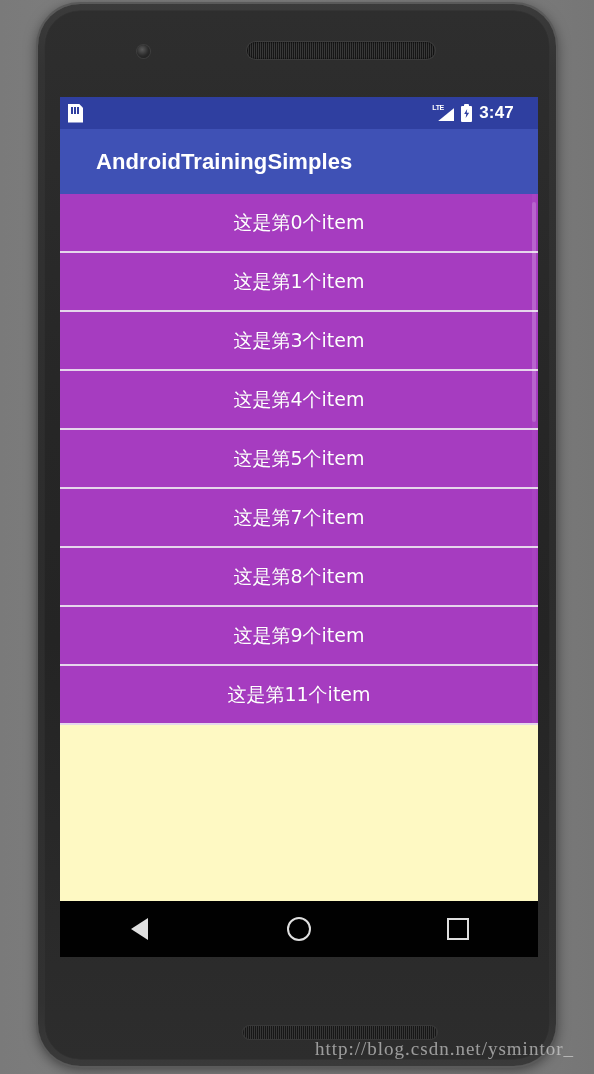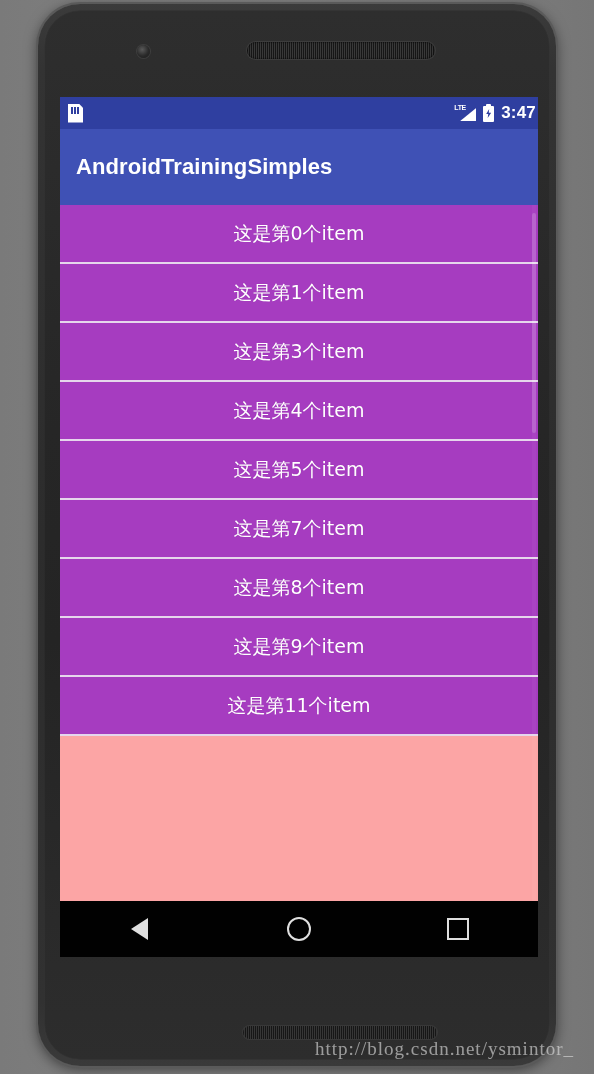--- a/index.html
+++ b/index.html
@@ -93,21 +93,21 @@
     overflow: hidden;
   }
 
   
   #status-bar {
     position: relative;
     height: 32px;
     background: #2f3fa0;
     display: flex;
     align-items: center;
-    padding: 0 2px 0 8px;
+    padding: 0 24px 0 8px;
     box-sizing: border-box;
   }
   #status-left { display:flex; align-items:center; }
   #status-right {
     margin-left:auto;
     display:flex;
     align-items:center;
     gap: 6px;
   }
   .sd-icon { width: 15px; height: 19px; position: relative; }
@@ -148,40 +148,40 @@
   #clock {
     color:#fff;
     font-size:17px;
     font-weight:bold;
     font-family:"Liberation Sans", sans-serif;
     letter-spacing:.2px;
   }
 
   
   #app-bar {
-    height: 76px;
+    height: 65px;
     background: #3f51b5;
     display:flex;
     align-items:center;
-    padding-left: 16px;
+    padding-left: 36px;
     box-sizing:border-box;
   }
   #app-title {
     color:#fff;
     font-size: 22px;
     font-weight: bold;
     font-family:"Liberation Sans", sans-serif;
     letter-spacing:.1px;
   }
 
   
   #list {
     position:relative;
     height: 707px;
-    background:#fca5a5;
+    background:#fef9c3;
     overflow:hidden;
   }
   .list-item {
     height: 59px;
     box-sizing:border-box;
     background:#a63cc0;
     border-bottom: 2px solid #e6d6ec;
     display:flex;
     align-items:center;
     justify-content:center;

